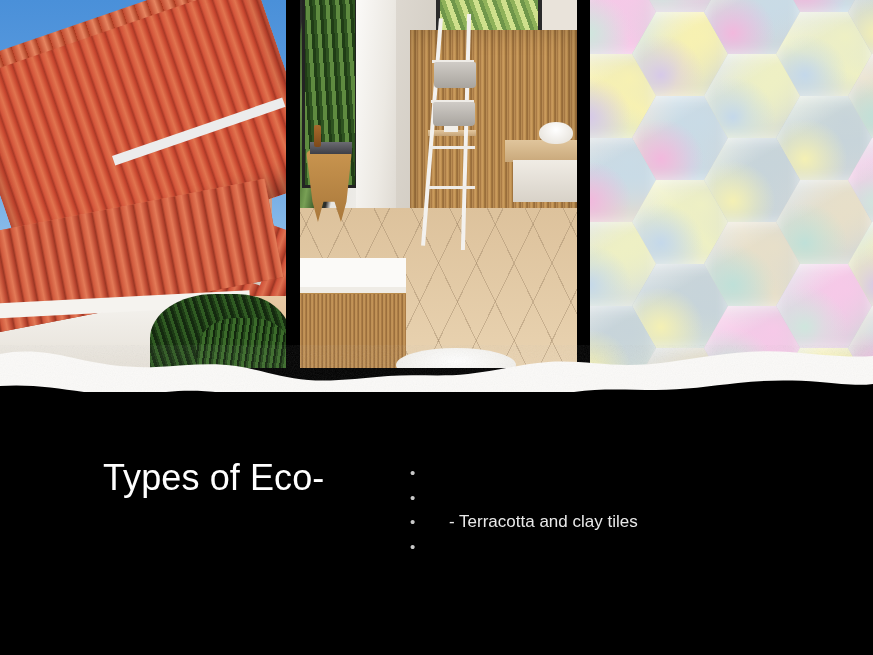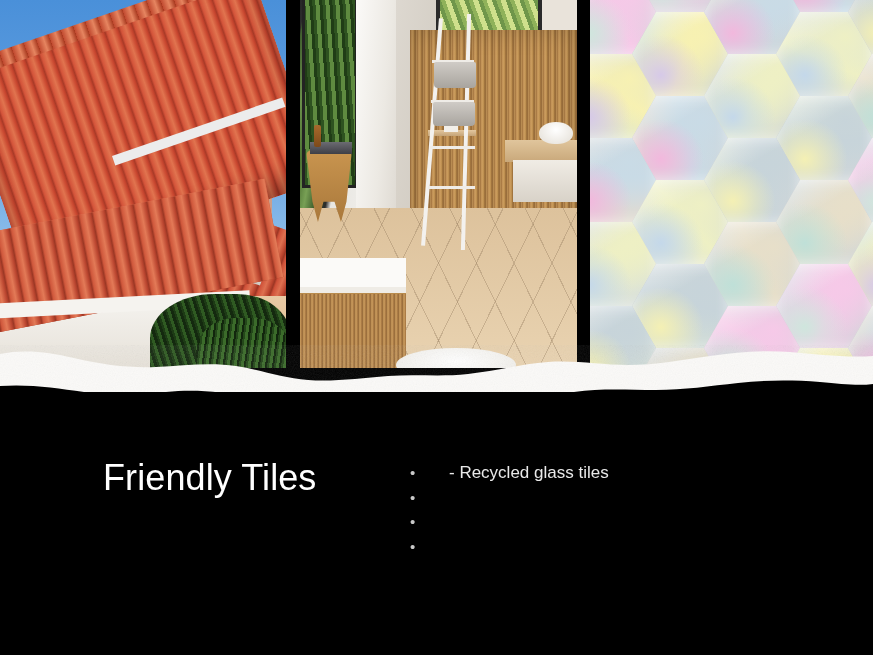--- a/index.html
+++ b/index.html
@@ -387,33 +387,33 @@
                C278,62 302,66 330,66 C358,66 382,62 410,60 C440,58 466,62 494,62
                C522,62 546,56 574,52 C602,48 628,50 656,50 C684,50 710,46 738,43
                C766,40 792,40 820,42 C842,44 858,46 873,44
                L873,72 L0,72 Z" fill="#000000"></path>
     </svg>
   </div>
 
   <div class="bottom">
 
     <div class="title">
-      <div>Friendly Tiles</div>
+      <div>Types of Eco-</div>
     </div>
 
     <ul class="bullets" id="bullets">
-        <li class="bullet-row">
-          <span class="bullet-dot">•</span>
-          <span class="bullet-text">- Recycled glass tiles</span>
-        </li>
         <li class="bullet-row">
           <span class="bullet-dot">•</span>
         </li>
         <li class="bullet-row">
           <span class="bullet-dot">•</span>
         </li>
         <li class="bullet-row">
           <span class="bullet-dot">•</span>
+          <span class="bullet-text">- Terracotta and clay tiles</span>
+        </li>
+        <li class="bullet-row">
+          <span class="bullet-dot">•</span>
         </li>
       </ul>
 
   </div>
 </div>
 
 </body></html>

